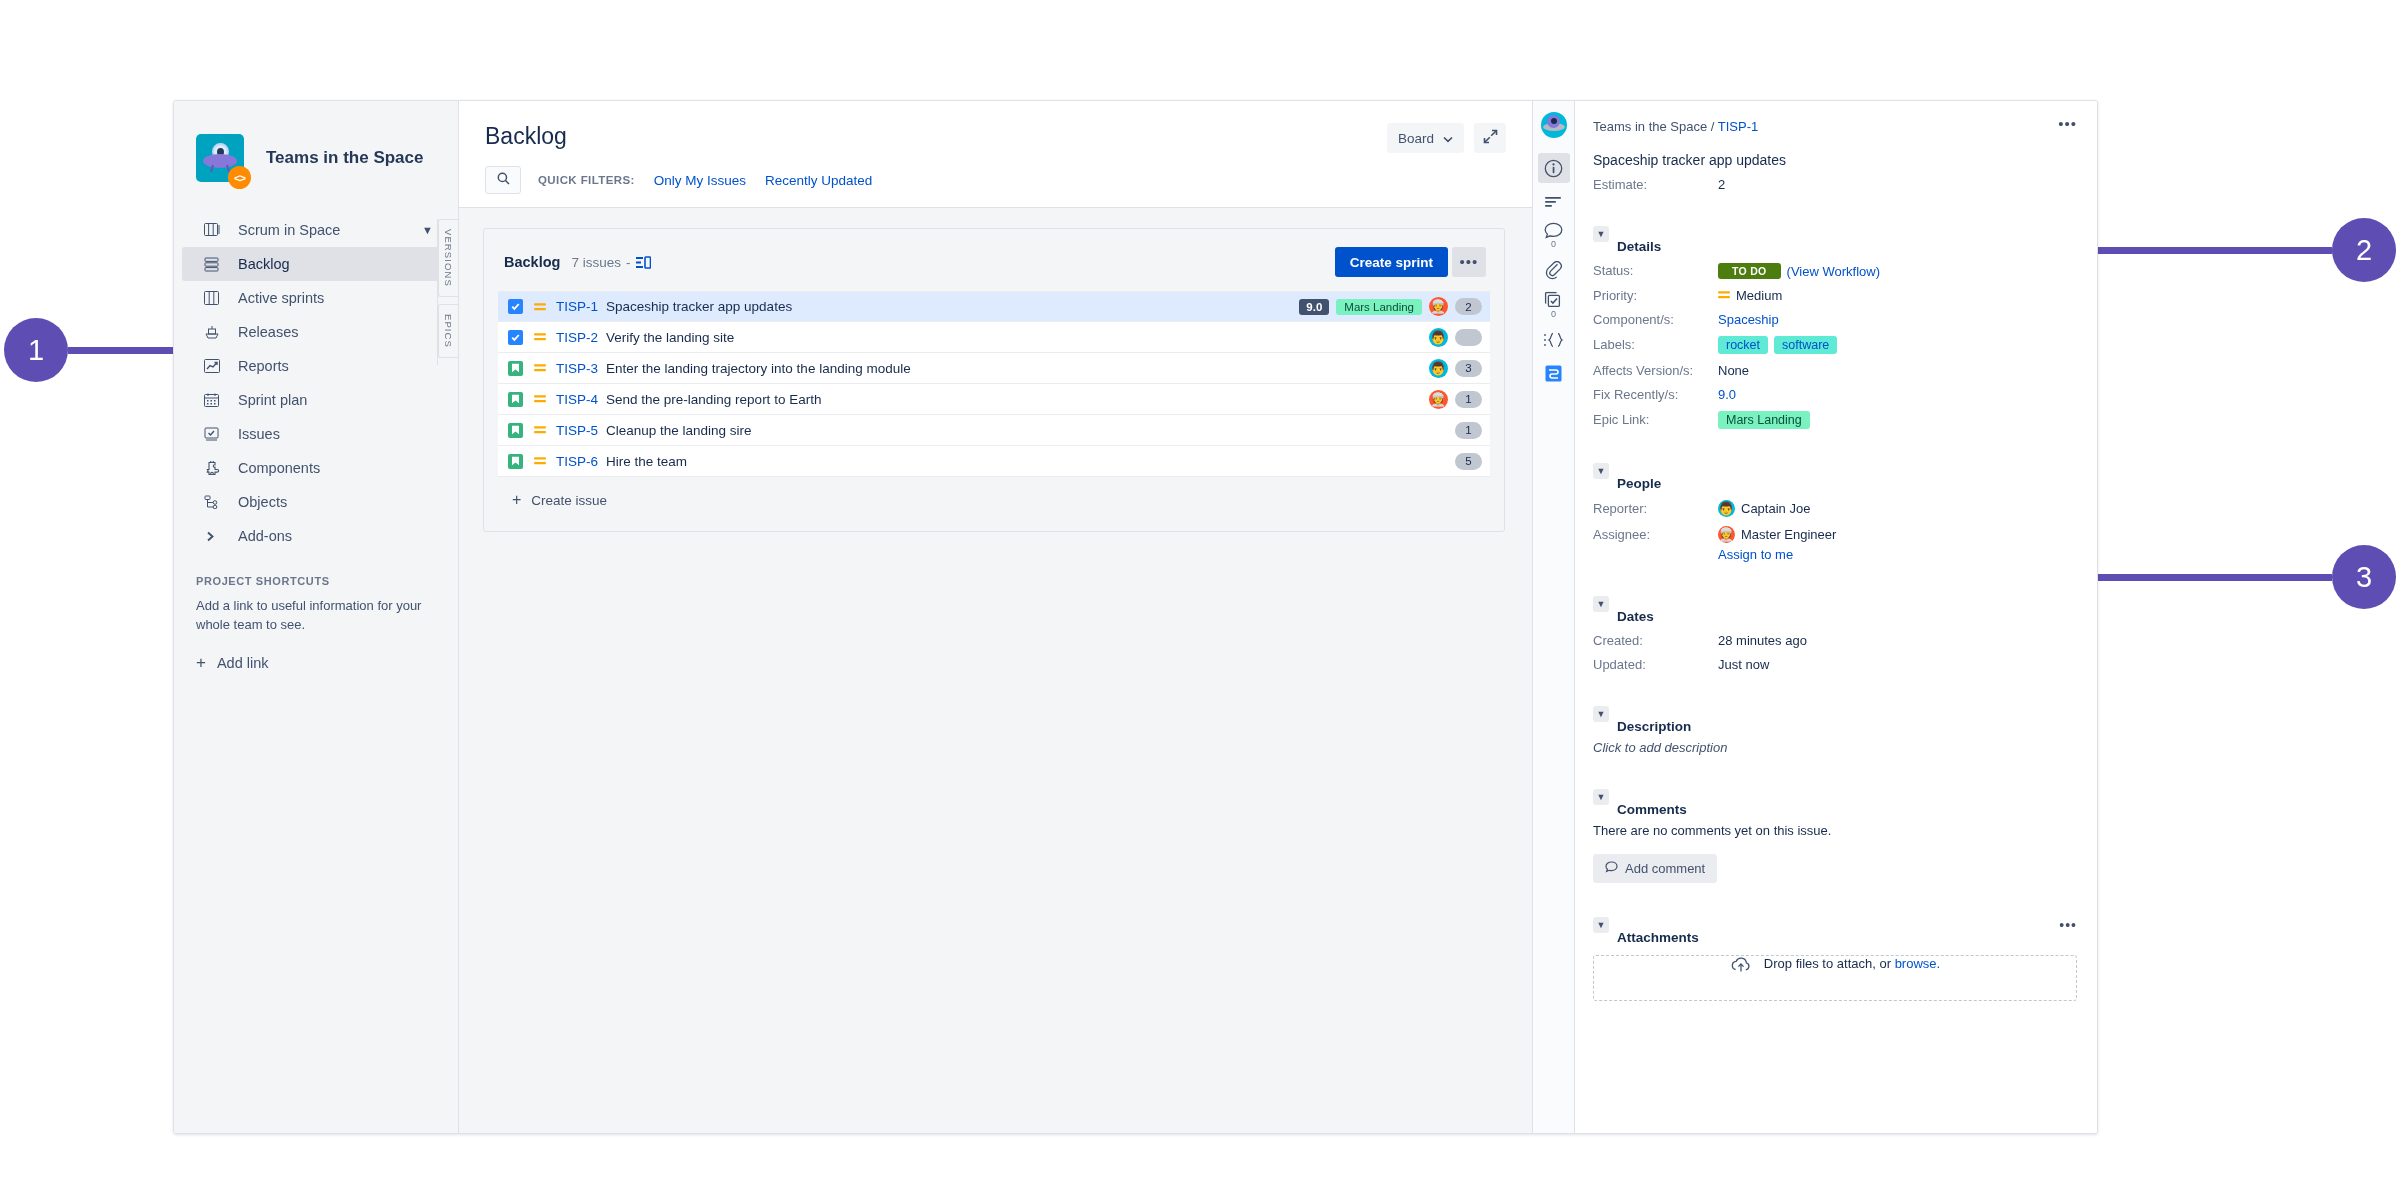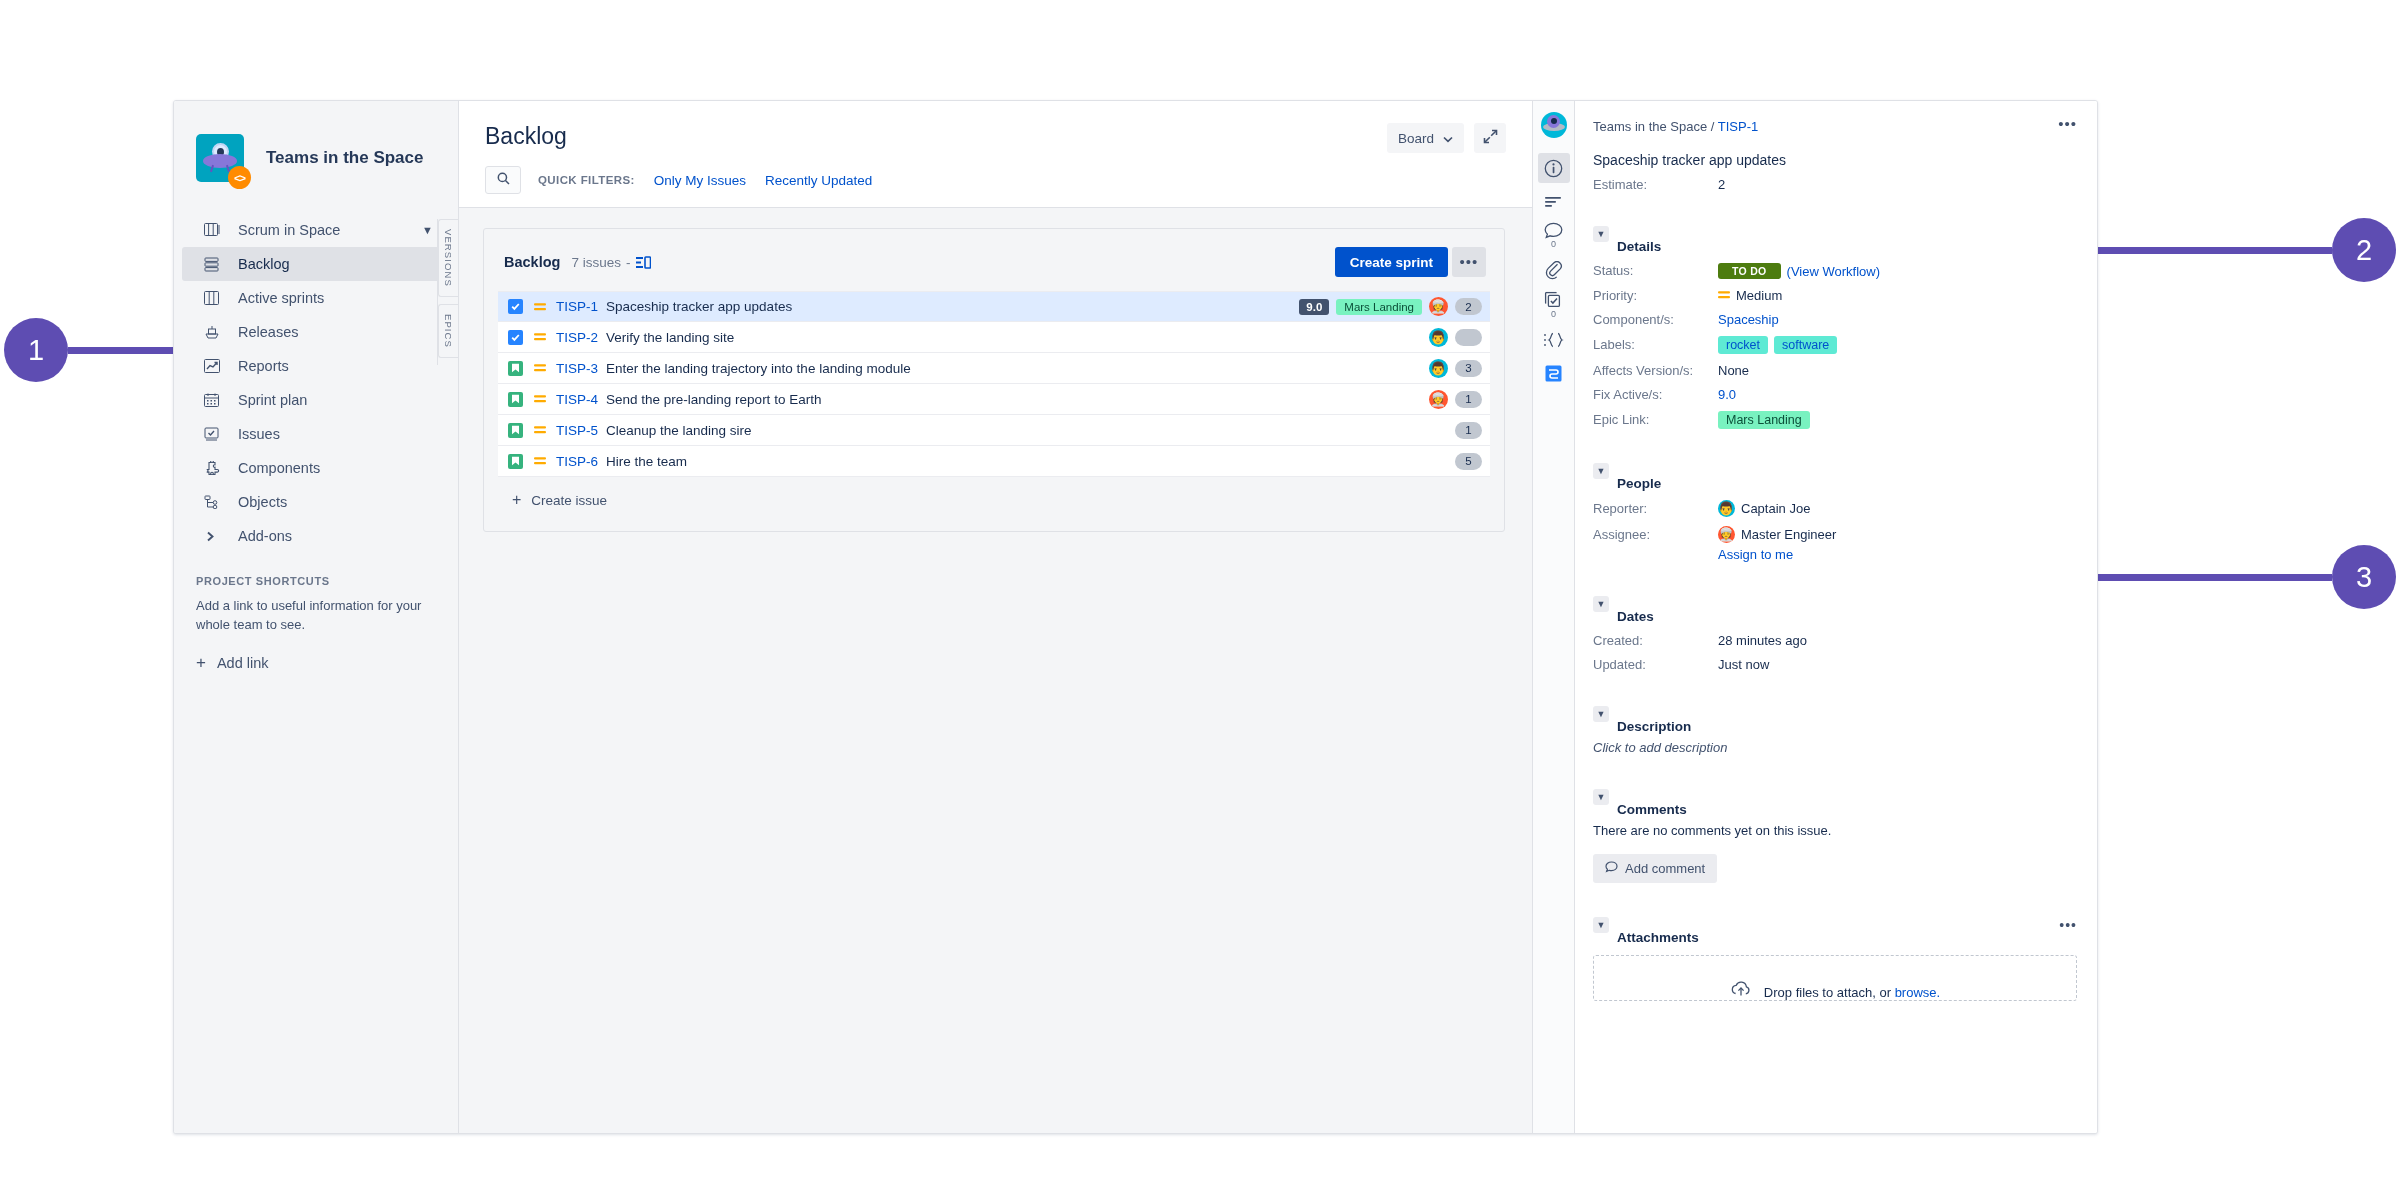--- a/index.html
+++ b/index.html
@@ -365,21 +365,21 @@
     margin-top: 16px;
     background: #ebecf0; border: none; border-radius: 3px;
     height: 29px; padding: 0 12px;
     font-size: 13px; color: #42526e; font-family: inherit;
     display: inline-flex; align-items: center; gap: 7px; cursor: pointer;
   }
   .dropzone {
     margin-top: 10px;
     border: 1px dashed #c1c7d0; border-radius: 3px;
     height: 46px;
-    display: flex; align-items: flex-end; justify-content: center; gap: 12px;
+    display: flex; align-items: flex-start; justify-content: center; gap: 12px;
     font-size: 13px; color: #172b4d;
     cursor: pointer;
   }
   .dropzone .browse { color: #0052cc; }
 
   
   .callout { position: absolute; display: flex; align-items: center; }
   .callout .bubble {
     width: 64px; height: 64px; border-radius: 50%;
     background: #5e4db2; color: #fff;
@@ -898,21 +898,21 @@
             <span class="label-chip">software</span>
           </div>
         </div>
 
         <div class="fld-row">
           <div class="fld-label">Affects Version/s:</div>
           <div class="fld-val">None</div>
         </div>
 
         <div class="fld-row">
-          <div class="fld-label">Fix Active/s:</div>
+          <div class="fld-label">Fix Recently/s:</div>
           <div class="fld-val link">9.0</div>
         </div>
 
         <div class="fld-row">
           <div class="fld-label">Epic Link:</div>
           <div class="fld-val">
             <span class="epic-chip">Mars Landing</span>
           </div>
         </div>
 

